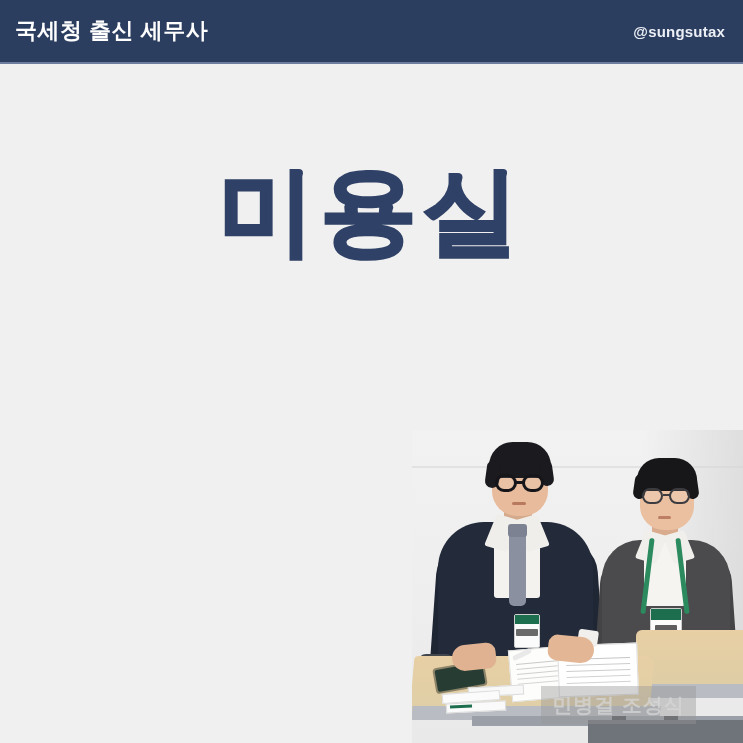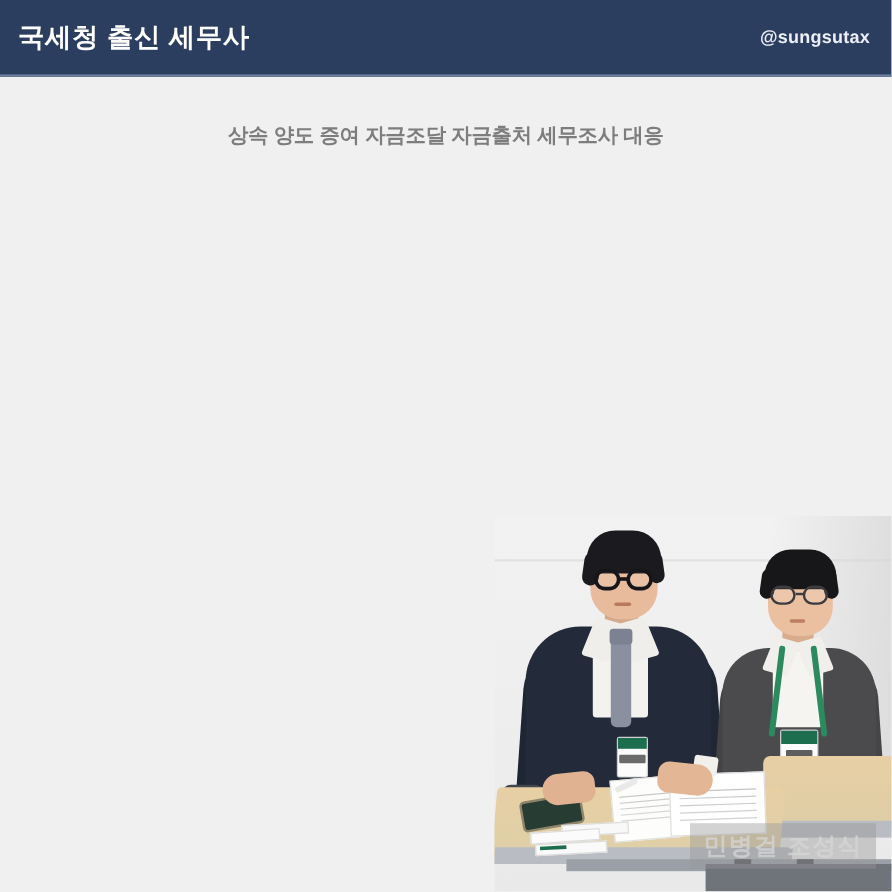--- a/index.html
+++ b/index.html
@@ -461,21 +461,21 @@
   }
   #card-3-accent {
     left: 38px; top: 275px; width: 22px; height: 3px;
     background: #1d6e4f;
     transform: rotate(-3deg);
   }
 
   
   #watermark {
     position: absolute;
-    left: 575px;
+    left: 541px;
     top: 686px;
     width: 155px;
     height: 38px;
     background: rgba(150,150,150,0.42);
     display: flex;
     align-items: center;
     justify-content: center;
   }
   #watermark-text {
     color: rgba(215,215,215,0.72);
@@ -488,23 +488,23 @@
 </head>
 <body>
 
 <div id="card">
 
   <div id="header-bar">
     <div id="header-title">국세청 출신 세무사</div>
     <div id="header-handle">@sungsutax</div>
   </div>
 
-  <div id="subtitle">상속 양도 증여 자금조달 자금출처 세무조사 대응</div>
 
   <div id="headline">
+    <div class="headline-line">미용실</div>
   </div>
 
   <div id="photo">
 
     <div class="ph" id="room-bg"></div>
     <div class="ph" id="room-wall-line"></div>
     <div class="ph" id="room-shadow-right"></div>
 
     <div class="ph" id="personA-shoulderL"></div>
     <div class="ph" id="personA-shoulderR"></div>

